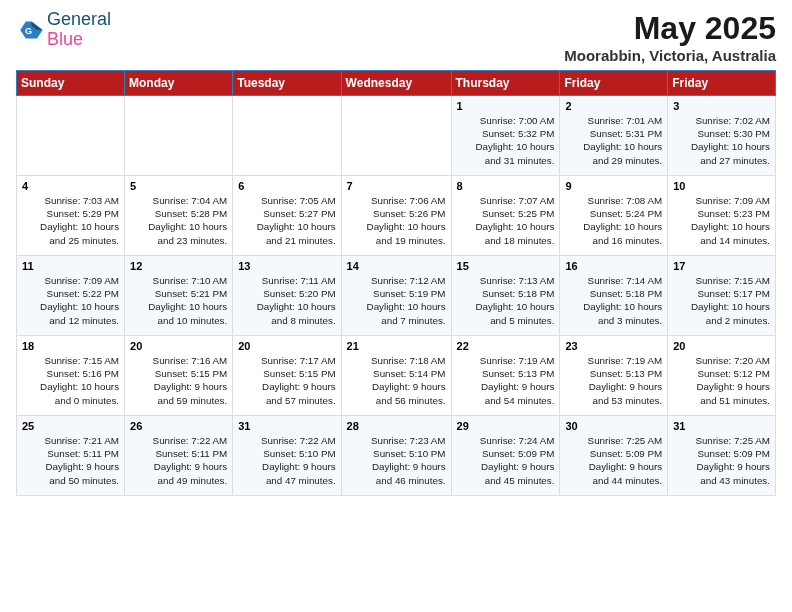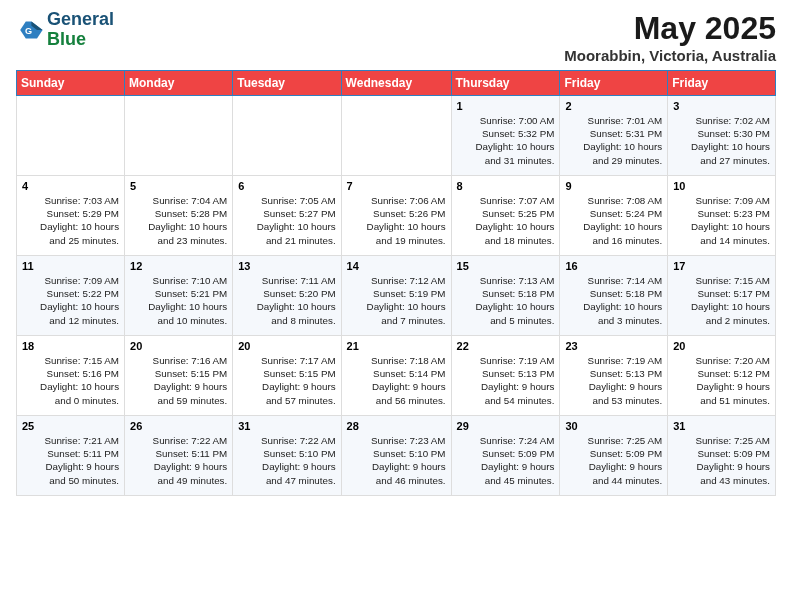--- a/index.html
+++ b/index.html
@@ -19,21 +19,21 @@
       justify-content: space-between;
       align-items: flex-start;
       margin-bottom: 6px;
     }
     .logo {
       display: flex;
       align-items: center;
     }
     .logo-text {
       font-size: 18px;
-      font-weight: bold;
+      font-weight: normal;
       color: #1a5276;
       line-height: 1.1;
     }
     .logo-icon {
       width: 28px;
       height: 28px;
       margin-right: 3px;
     }
     .title-block {
       text-align: right;
@@ -48,21 +48,21 @@
       font-size: 15px;
       color: #333;
       font-weight: bold;
     }
     table {
       width: 100%;
       border-collapse: collapse;
       font-size: 10.5px;
     }
     thead tr {
-      background-color: #ef4444;
+      background-color: #b91c1c;
       color: #fff;
     }
     thead th {
       padding: 5px 4px;
       text-align: left;
       font-size: 12px;
       font-weight: bold;
       border: 1px solid #2e7fc1;
     }
     tbody tr {
@@ -103,21 +103,21 @@
   <div class="header">
     <div class="logo">
       <svg class="logo-icon" viewBox="0 0 40 40">
         <rect x="0" y="0" width="40" height="40" fill="white"></rect>
         <polygon points="22,8 38,20 30,32 14,32 6,20 14,8" fill="#2e7fc1"></polygon>
         <polygon points="22,8 38,20 30,20 22,14" fill="#1a5276"></polygon>
         <text x="13" y="26" font-size="13" font-weight="bold" fill="white" font-family="Arial">G</text>
       </svg>
       <div class="logo-text">
         <div>General</div>
-        <div style="color:#15803d;">Blue</div>
+        <div style="color:#ec4899;">Blue</div>
       </div>
     </div>
     <div class="title-block">
       <div class="month-title">May 2025</div>
       <div class="location">Moorabbin, Victoria, Australia</div>
     </div>
   </div>
 
   <table>
     <thead>

